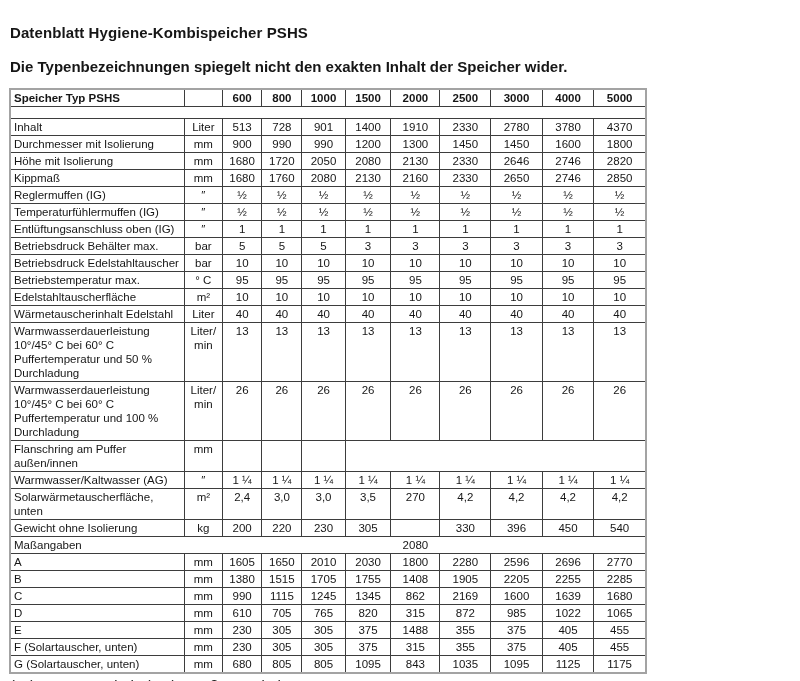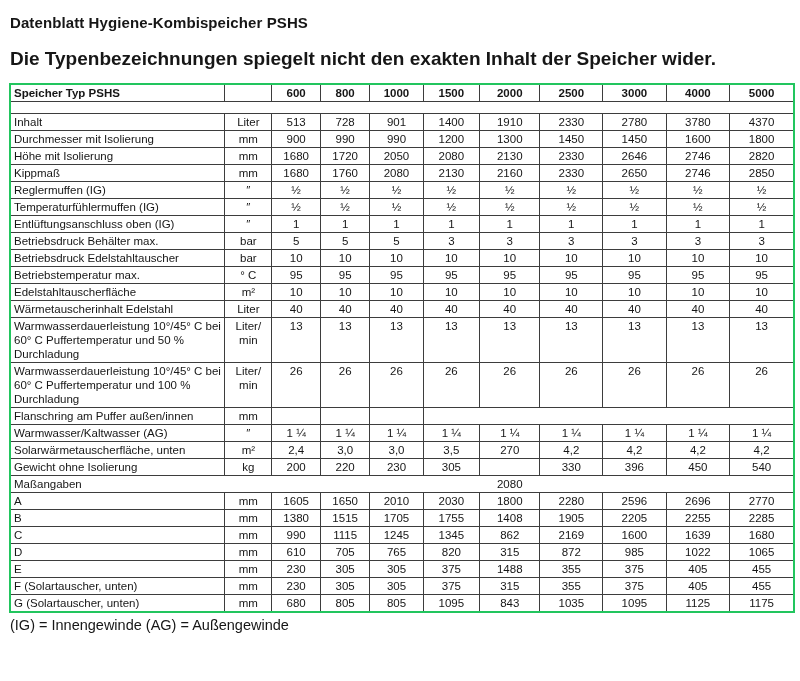--- a/index.html
+++ b/index.html
@@ -6,39 +6,39 @@
     margin: 0;
     padding: 0;
     background: #ffffff;
     font-family: "Liberation Sans", sans-serif;
     color: #161616;
   }
   .page {
     width: 800px;
     height: 681px;
     box-sizing: border-box;
-    padding: 12px 8px 0 9px;
+    padding: 22px 8px 0 9px;
     background: #ffffff;
   }
   .doc-title {
     font-size: 15px;
     font-weight: bold;
     margin: 2px 0 0 1px;
     letter-spacing: 0.1px;
   }
   .doc-subtitle {
-    font-size: 19px;
+    font-size: 15px;
     font-weight: bold;
     margin: 17px 0 13px 1px;
   }
   table.spec {
     border-collapse: collapse;
     table-layout: fixed;
-    width: 786px;
-    border: 2px solid #22c55e;
+    width: 638px;
+    border: 2px solid #a3a3a3;
   }
   table.spec th,
   table.spec td {
     border: 1px solid #3d3d3d;
     font-size: 11.5px;
     line-height: 14px;
     padding: 1px 3px;
     overflow: hidden;
     vertical-align: top;
     background: #ffffff;

